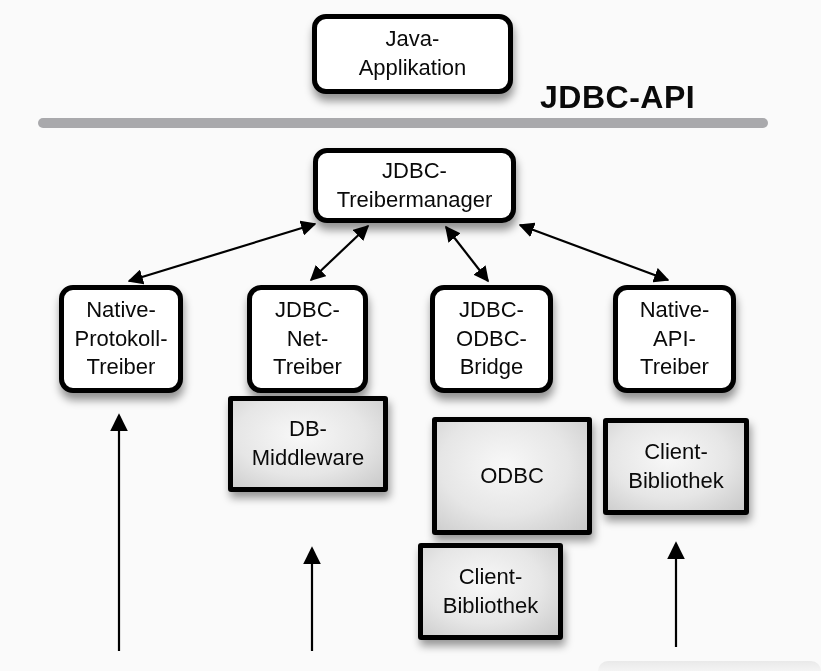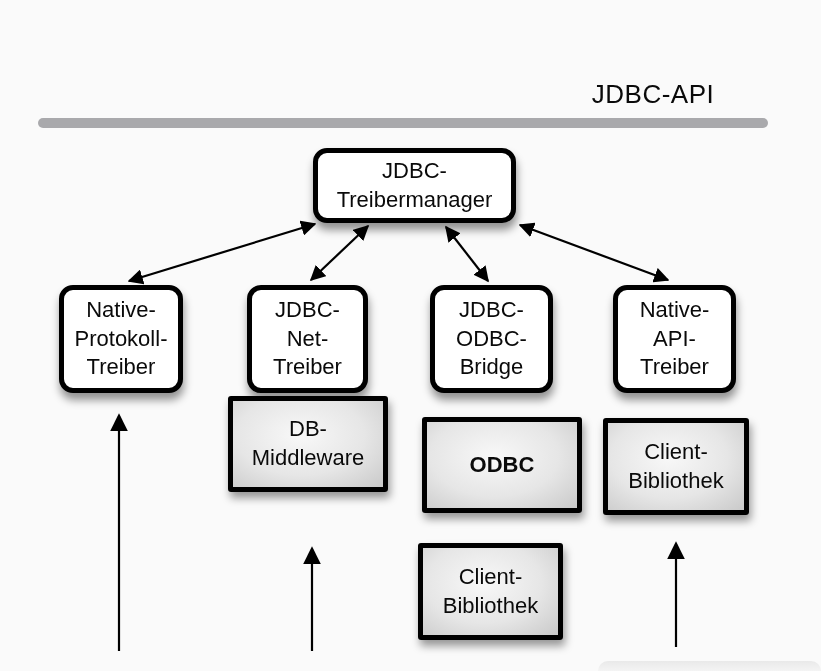--- a/index.html
+++ b/index.html
@@ -23,36 +23,40 @@
     border-radius:3px;
     background:radial-gradient(ellipse at 45% 40%, #f8f8f8 0%, #e6e6e6 55%, #c9c9c9 100%);
     box-shadow:2px 6px 8px rgba(0,0,0,0.40);
   }
   .divider{
     position:absolute;left:38px;top:118px;width:730px;height:10px;
     background:#a9a9ac;border-radius:6px;
   }
   .api-label{
     position:absolute;left:540px;top:79px;width:226px;
-    text-align:center;font-size:26px;letter-spacing:0.5px;
+    text-align:left;font-size:32px;letter-spacing:0.5px;font-weight:bold;
   }
   .cropped-box-edge{
     position:absolute;left:598px;top:661px;width:223px;height:12px;
     border-radius:10px 10px 0 0;
     background:linear-gradient(to bottom,#e9e9e9,#f6f6f6);
   }
 </style>
 </head>
 <body>
 
 <div class="stage">
 
   <div class="divider"></div>
   <div class="api-label">JDBC-API</div>
 
+  <div class="node" style="left:312px;top:14px;width:201px;height:80px;">
+    <span class="lbl">Java-
+Applikation</span>
+  </div>
 
   <div class="node" style="left:313px;top:148px;width:203px;height:75px;">
     <span class="lbl">JDBC-
 Treibermanager</span>
   </div>
 
   <div class="node" style="left:59px;top:285px;width:124px;height:108px;">
     <span class="lbl">Native-
 Protokoll-
 Treiber</span>
@@ -74,21 +78,21 @@
     <span class="lbl">Native-
 API-
 Treiber</span>
   </div>
 
   <div class="node gray" style="left:228px;top:396px;width:160px;height:96px;">
     <span class="lbl">DB-
 Middleware</span>
   </div>
 
-  <div class="node gray" style="left:422px;top:417px;width:160px;height:96px;font-weight:bold;">
+  <div class="node gray" style="left:432px;top:417px;width:160px;height:118px;">
     <span class="lbl">ODBC</span>
   </div>
 
   <div class="node gray" style="left:603px;top:418px;width:146px;height:97px;">
     <span class="lbl">Client-
 Bibliothek</span>
   </div>
 
   <div class="node gray" style="left:418px;top:543px;width:145px;height:97px;">
     <span class="lbl">Client-

